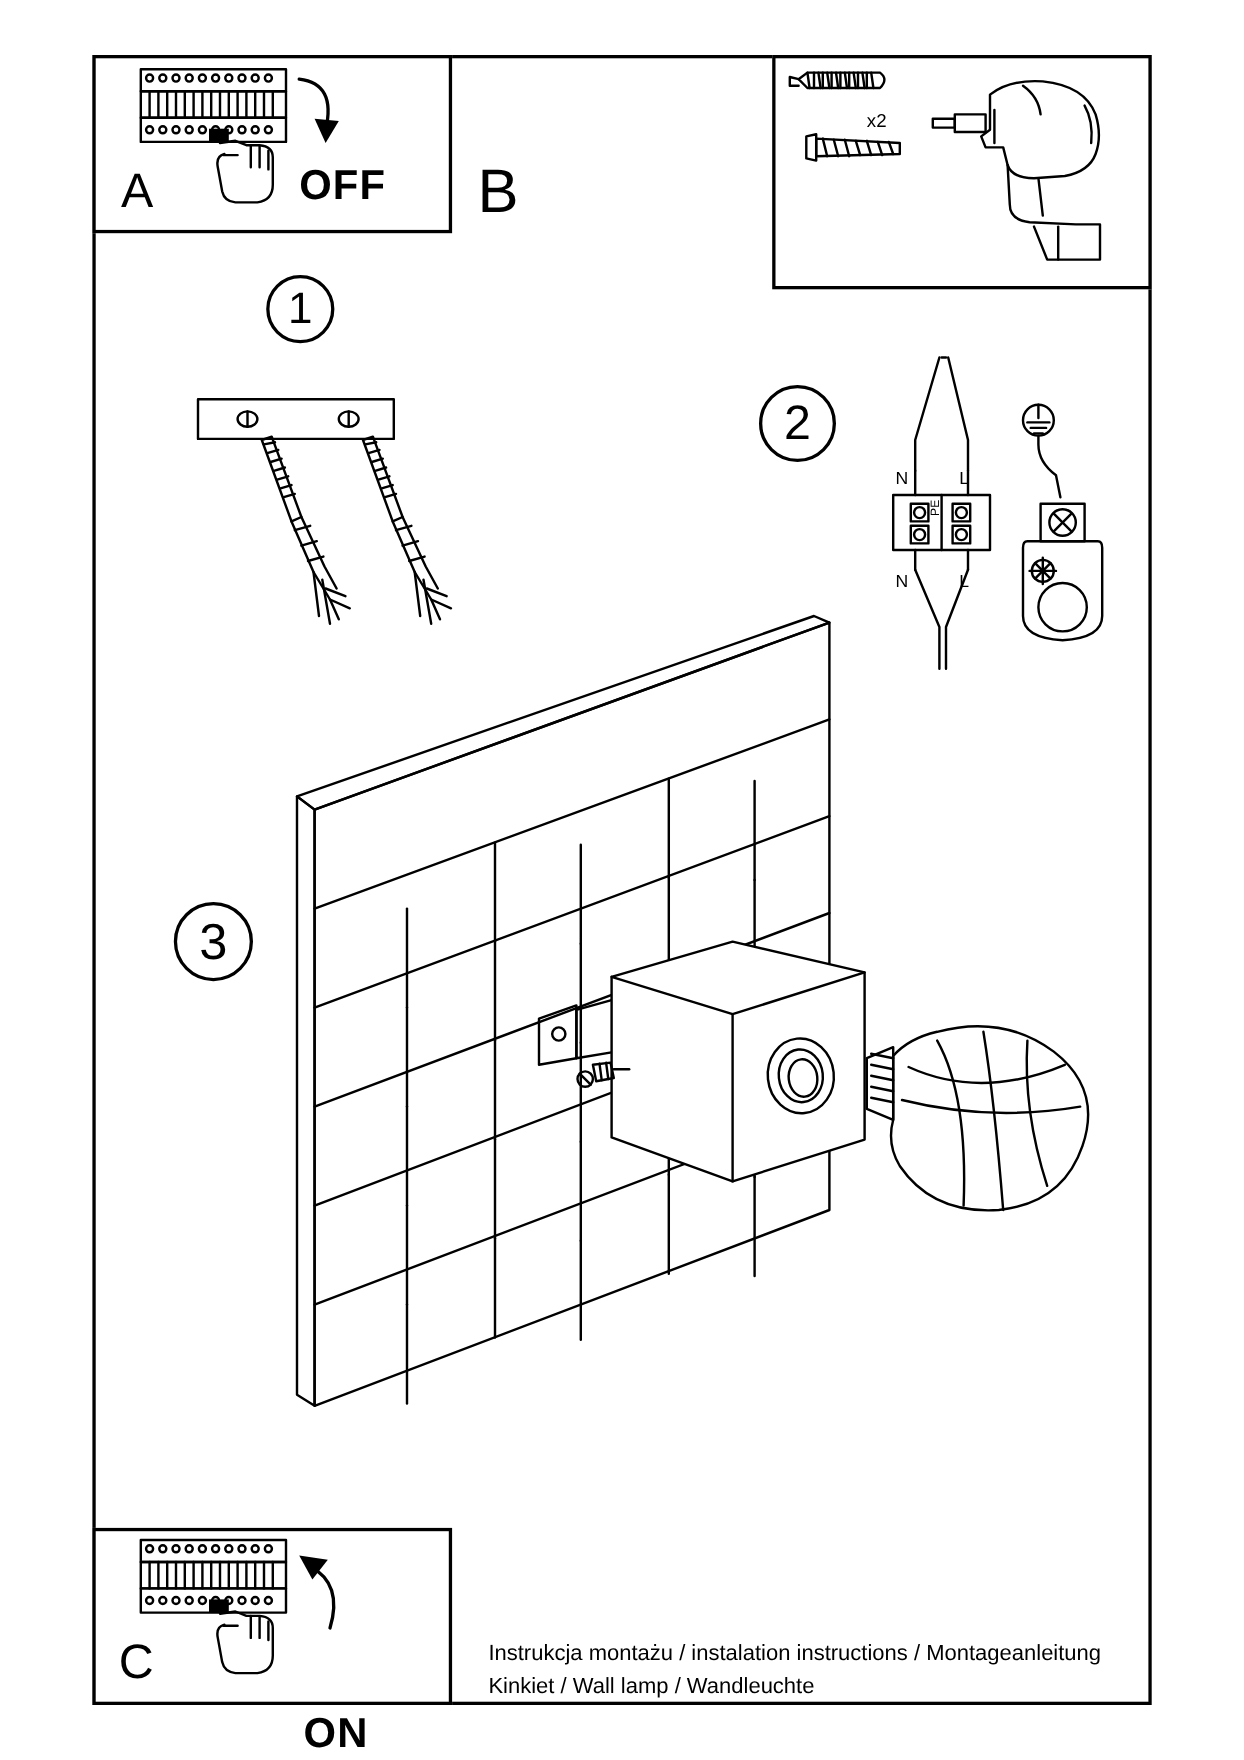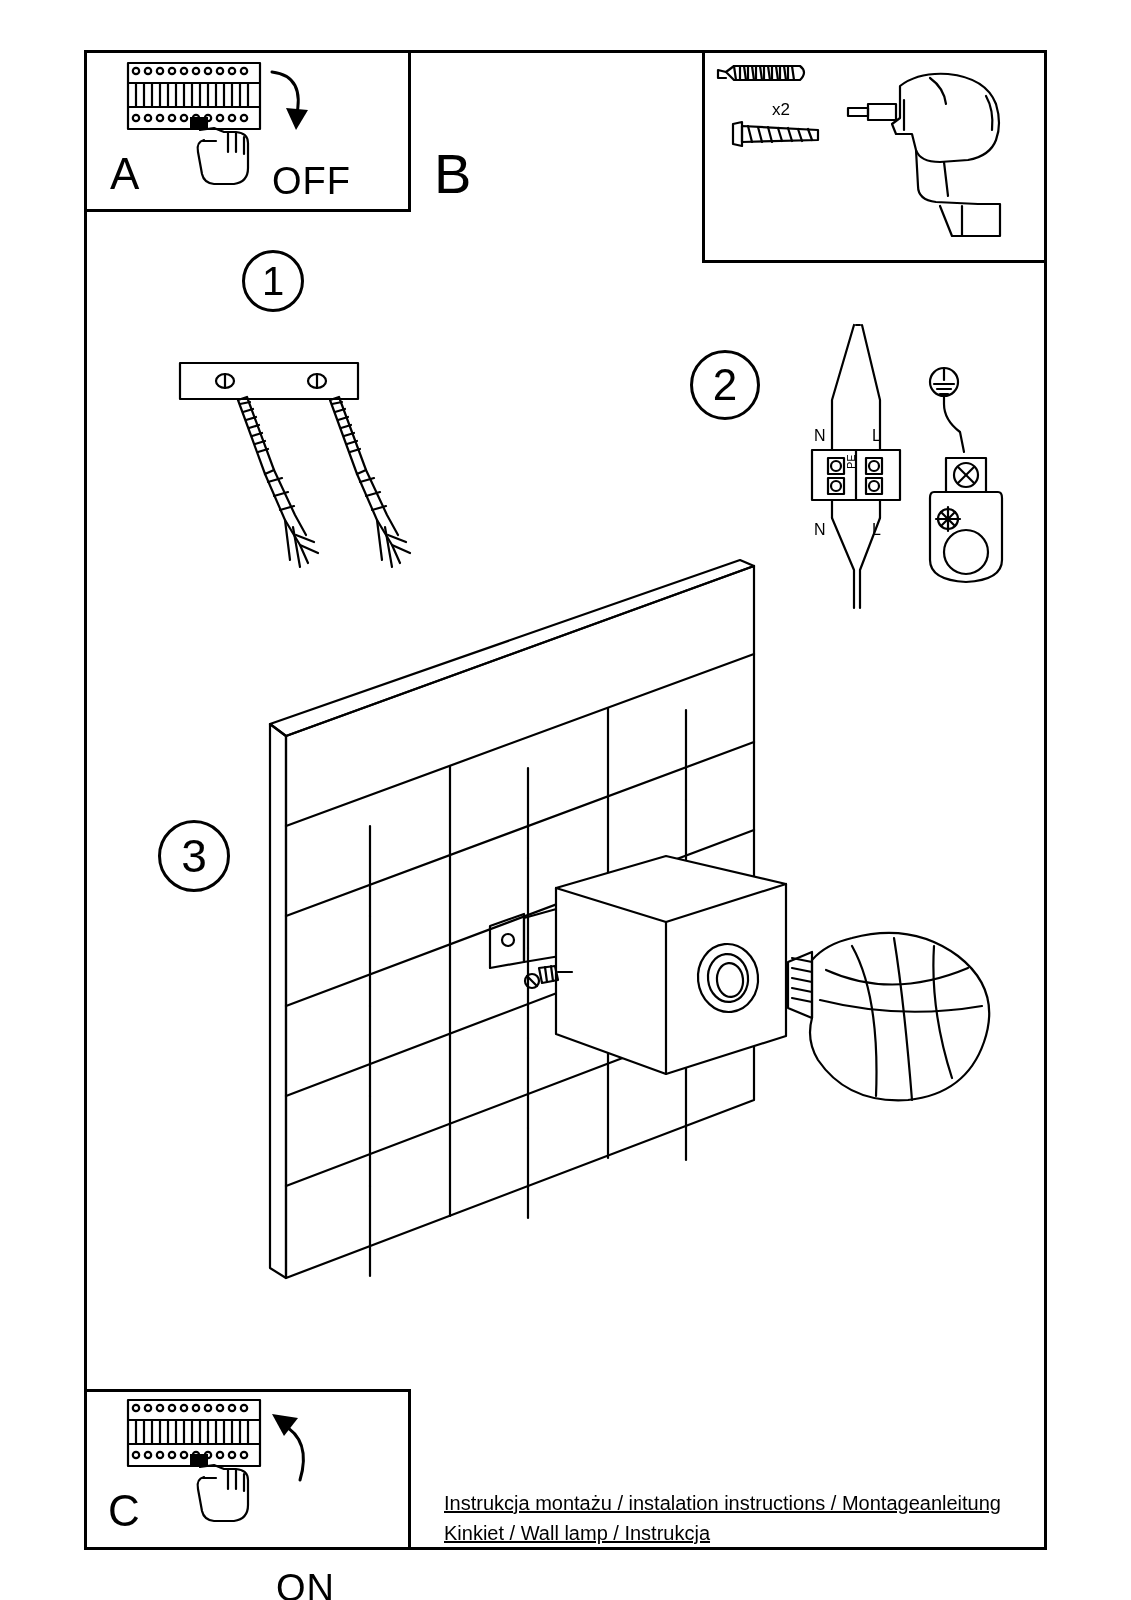--- a/index.html
+++ b/index.html
@@ -44,34 +44,32 @@
     background: #fff;
   }
   .letter {
     position: absolute;
     font-size: 44px;
     line-height: 1;
   }
   .label {
     position: absolute;
     font-size: 38px;
-    font-weight: normal;
+    font-weight: bold;
     letter-spacing: 1px;
-    margin-top: 12px;
   }
   .small-label {
     position: absolute;
     font-size: 17px;
   }
   .footer-text {
     position: absolute;
     font-size: 20px;
     line-height: 30px;
     white-space: pre-line;
-    text-decoration: underline;
   }
   svg { display: block; }
   .svg-layer {
     position: absolute;
     left: 0;
     top: 0;
     width: 1131px;
     height: 1600px;
     pointer-events: none;
   }
@@ -87,34 +85,34 @@
 
 <div class="box" style="left:84px; top:1389px; width:327px; height:161px;"></div>
 
 <div class="letter" style="left:110px; top:152px;">A</div>
 <div class="letter" style="left:434px; top:146px; font-size:56px;">B</div>
 <div class="letter" style="left:108px; top:1489px;">C</div>
 
 <div class="label" style="left:272px; top:148px;">OFF</div>
 <div class="label" style="left:276px; top:1555px;">ON</div>
 
-<div class="small-label" style="left:772px; top:100px;">x2</div>
+<div class="small-label" style="left:788px; top:100px;">x2</div>
 
 <div class="circle-num" style="left:242px; top:250px; width:62px; height:62px;">1</div>
 <div class="circle-num" style="left:690px; top:350px; width:70px; height:70px; font-size:44px;">2</div>
 <div class="circle-num" style="left:158px; top:820px; width:72px; height:72px; font-size:46px;">3</div>
 
 <div class="small-label" style="left:814px; top:427px; font-size:16px;">N</div>
 <div class="small-label" style="left:872px; top:427px; font-size:16px;">L</div>
 <div class="small-label" style="left:814px; top:521px; font-size:16px;">N</div>
 <div class="small-label" style="left:872px; top:521px; font-size:16px;">L</div>
 <div class="small-label" style="left:845px; top:469px; font-size:11px; transform:rotate(-90deg); transform-origin:left top;">PE</div>
 
 <div class="footer-text" style="left:444px; top:1488px; width:560px;">Instrukcja montażu / instalation instructions / Montageanleitung</div>
-<div class="footer-text" style="left:444px; top:1518px; width:560px;">Kinkiet / Wall lamp / Instrukcja</div>
+<div class="footer-text" style="left:444px; top:1518px; width:560px;">Kinkiet / Wall lamp / Wandleuchte</div>
 
 <svg class="svg-layer" viewBox="0 0 1131 1600" xmlns="http://www.w3.org/2000/svg">
   <g fill="none" stroke="#000" stroke-width="2.2" stroke-linejoin="round" stroke-linecap="round">
 
     <g>
       <rect x="128" y="63" width="132" height="20"></rect>
       <rect x="128" y="83" width="132" height="24"></rect>
       <rect x="128" y="107" width="132" height="22"></rect>
       <g>
         <line x1="136" y1="83" x2="136" y2="107"></line>

